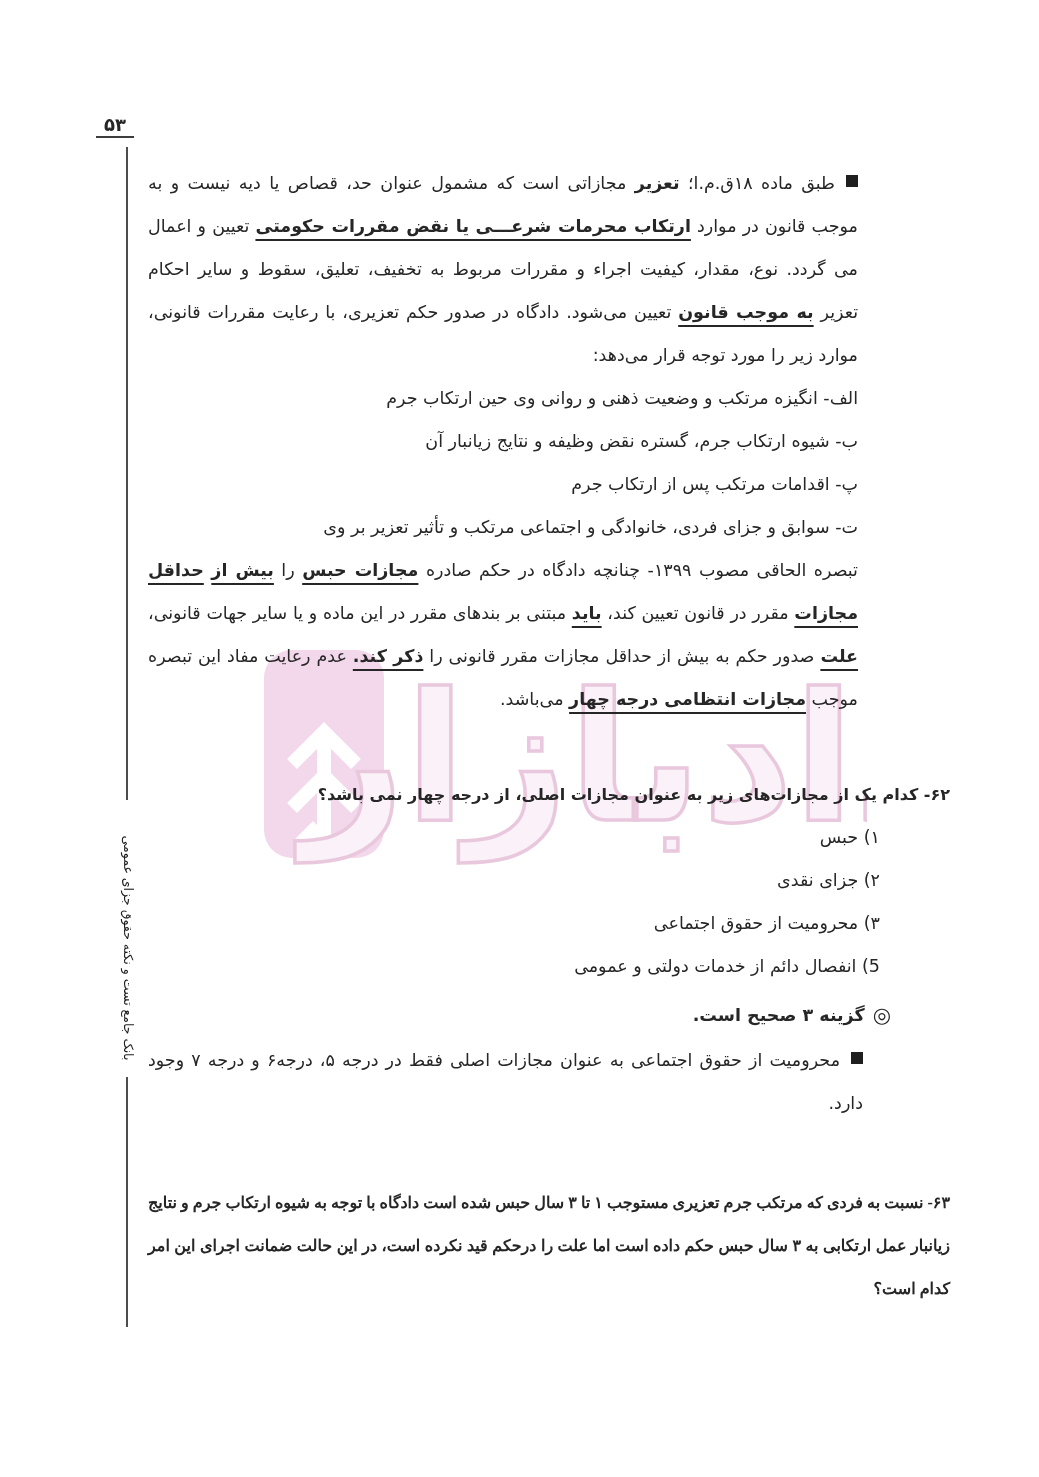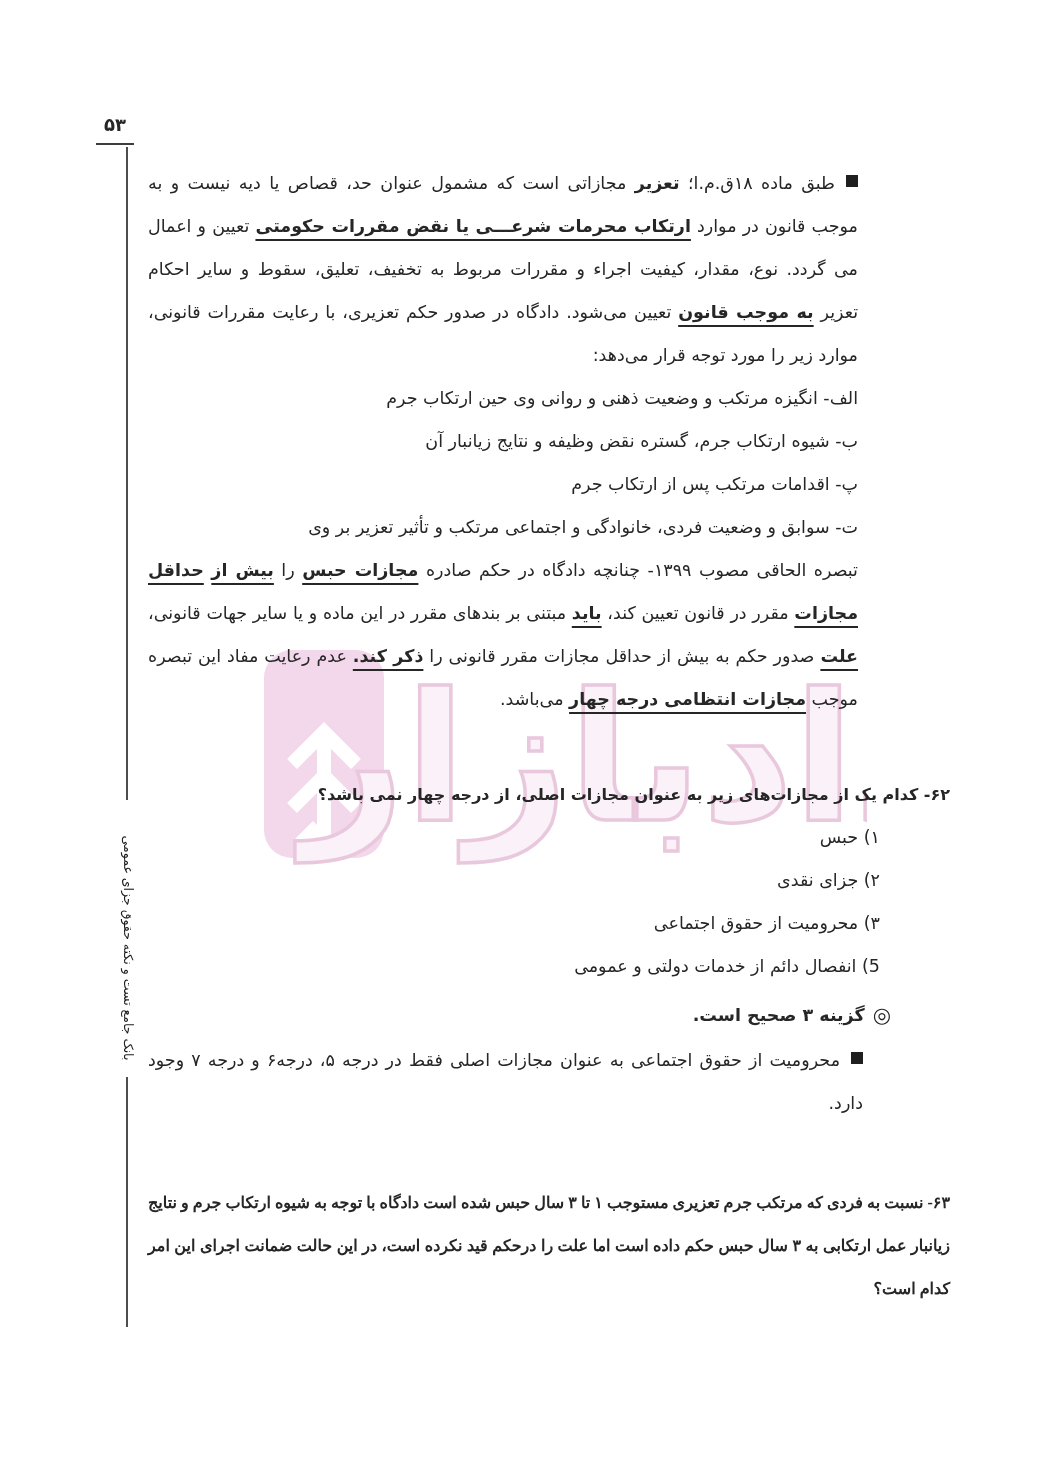--- a/index.html
+++ b/index.html
@@ -7,21 +7,21 @@
   body { font-family:"DejaVu Sans", sans-serif; }
   .page {
     position:relative; width:1039px; height:1477px;
     background:#ffffff; overflow:hidden; direction:rtl;
     color:#262626;
   }
   
   .page-number {
     position:absolute; left:96px; top:114px; width:38px;
     text-align:center; font-weight:bold; font-size:18px;
-    border-bottom:2px solid #3d3d3d; padding-bottom:8px;
+    border-bottom:2px solid #3d3d3d; padding-bottom:1px;
     direction:rtl; z-index:2;
   }
   .vrule { position:absolute; left:126px; width:2px; background:#4d4d4d; z-index:2; }
   .vrule-top { top:147px; height:653px; }
   .vrule-bottom { top:1077px; height:250px; }
   .sidebar-title {
     position:absolute; left:128px; top:948px;
     transform:translate(-50%,-50%) rotate(90deg);
     transform-origin:center;
     white-space:nowrap; font-size:12.5px; color:#1a1a1a;
@@ -74,21 +74,21 @@
     <text x="372" y="188" text-anchor="middle" font-family="DejaVu Sans, sans-serif" font-weight="bold" font-size="178" fill="#faf2f8" stroke="#e9c8de" stroke-width="3.5">دادبازار</text>
   </svg>
 
   <div class="content">
 
     <p class="justify"><span class="bullet-sq"></span><span><span>طبق ماده ۱۸ق.م.ا؛ </span><span class="b">تعزیر</span><span> مجازاتی است که مشمول عنوان حد، قصاص یا دیه نیست و به موجب قانون در موارد </span><span class="b u">ارتکاب محرمات شرعـــی یا نقض مقررات حکومتی</span><span> تعیین و اعمال می گردد. نوع، مقدار، کیفیت اجراء و مقررات مربوط به تخفیف، تعلیق، سقوط و سایر احکام تعزیر </span><span class="b u">به موجب قانون</span><span> تعیین می‌شود. دادگاه در صدور حکم تعزیری، با رعایت مقررات قانونی، موارد زیر را مورد توجه قرار می‌دهد:</span></span></p>
 
     <div class="note-item">الف- انگیزه مرتکب و وضعیت ذهنی و روانی وی حین ارتکاب جرم</div>
     <div class="note-item">ب- شیوه ارتکاب جرم، گستره نقض وظیفه و نتایج زیانبار آن</div>
     <div class="note-item">پ- اقدامات مرتکب پس از ارتکاب جرم</div>
-    <div class="note-item">ت- سوابق و وضعیت فردی، خانوادگی و اجتماعی مرتکب و تأثیر تعزیر بر وی</div>
+    <div class="note-item">ت- سوابق و جزای فردی، خانوادگی و اجتماعی مرتکب و تأثیر تعزیر بر وی</div>
 
     <p class="justify"><span>تبصره الحاقی مصوب ۱۳۹۹- چنانچه دادگاه در حکم صادره </span><span class="b u">مجازات حبس</span><span> را </span><span class="b u">بیش از</span><span> </span><span class="b u">حداقل مجازات</span><span> مقرر در قانون تعیین کند، </span><span class="b u">باید</span><span> مبتنی بر بندهای مقرر در این ماده و یا سایر جهات قانونی، </span><span class="b u">علت</span><span> صدور حکم به بیش از حداقل مجازات مقرر قانونی را </span><span class="b u">ذکر کند.</span><span> عدم رعایت مفاد این تبصره موجب </span><span class="b u">مجازات انتظامی درجه چهار</span><span> می‌باشد.</span></p>
 
     <div class="question q62">۶۲- کدام یک از مجازات‌های زیر به عنوان مجازات اصلی، از درجه چهار نمی باشد؟</div>
 
     <div class="option">۱) حبس</div>
     <div class="option">۲) جزای نقدی</div>
     <div class="option">۳) محرومیت از حقوق اجتماعی</div>
     <div class="option">5) انفصال دائم از خدمات دولتی و عمومی</div>
 

